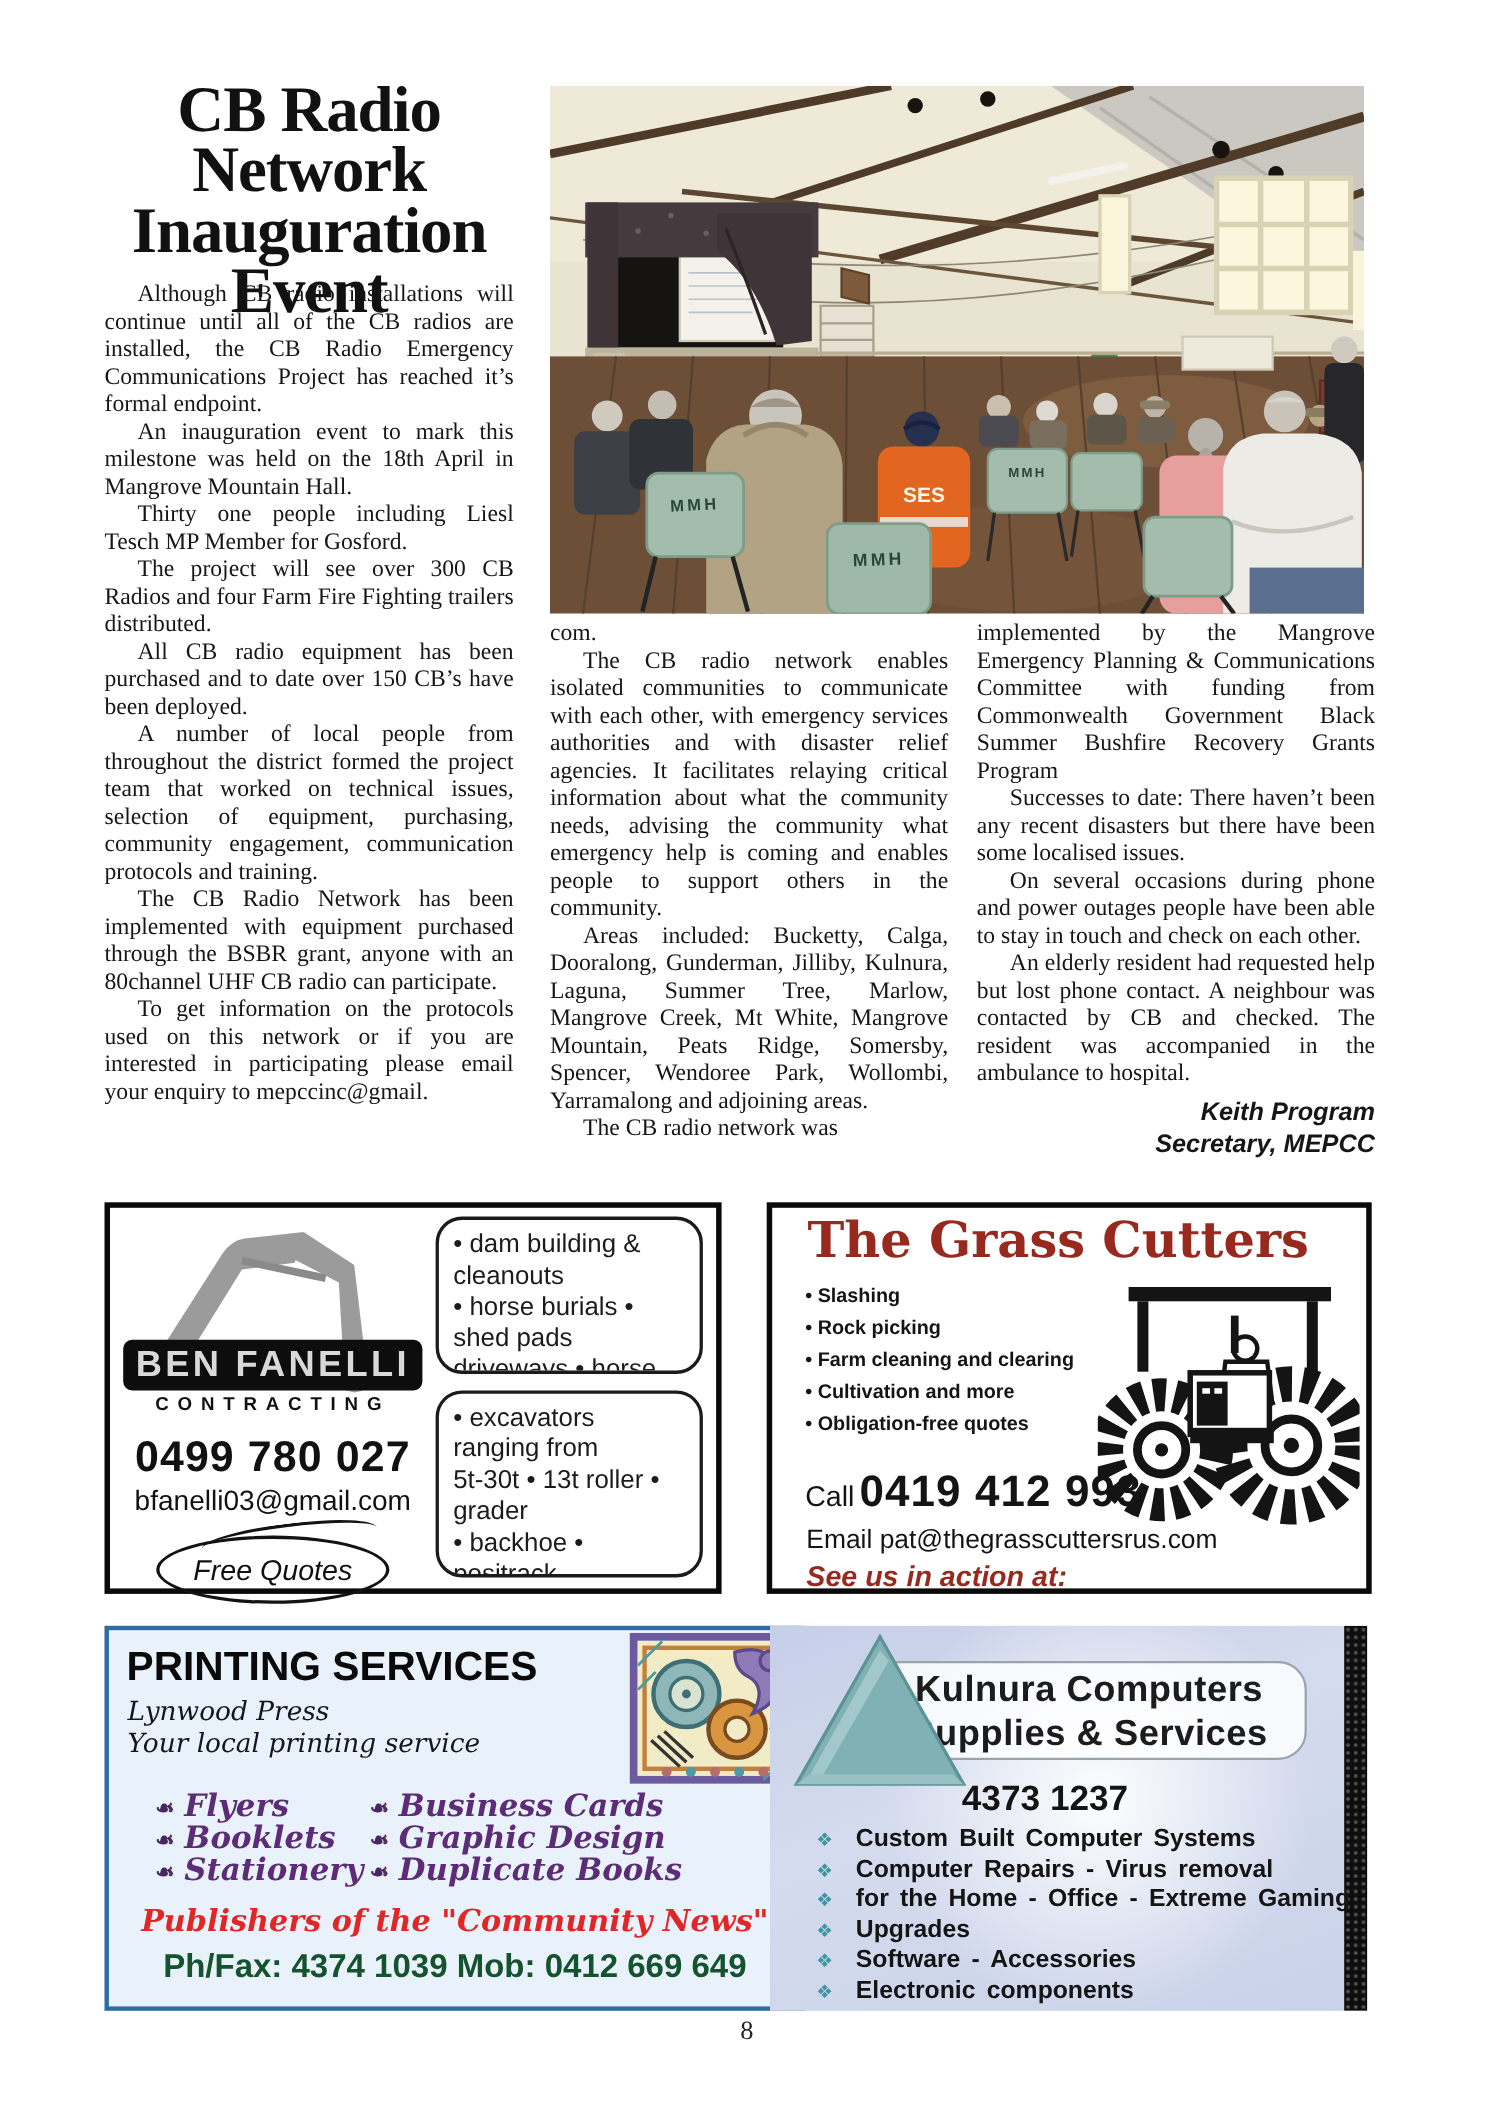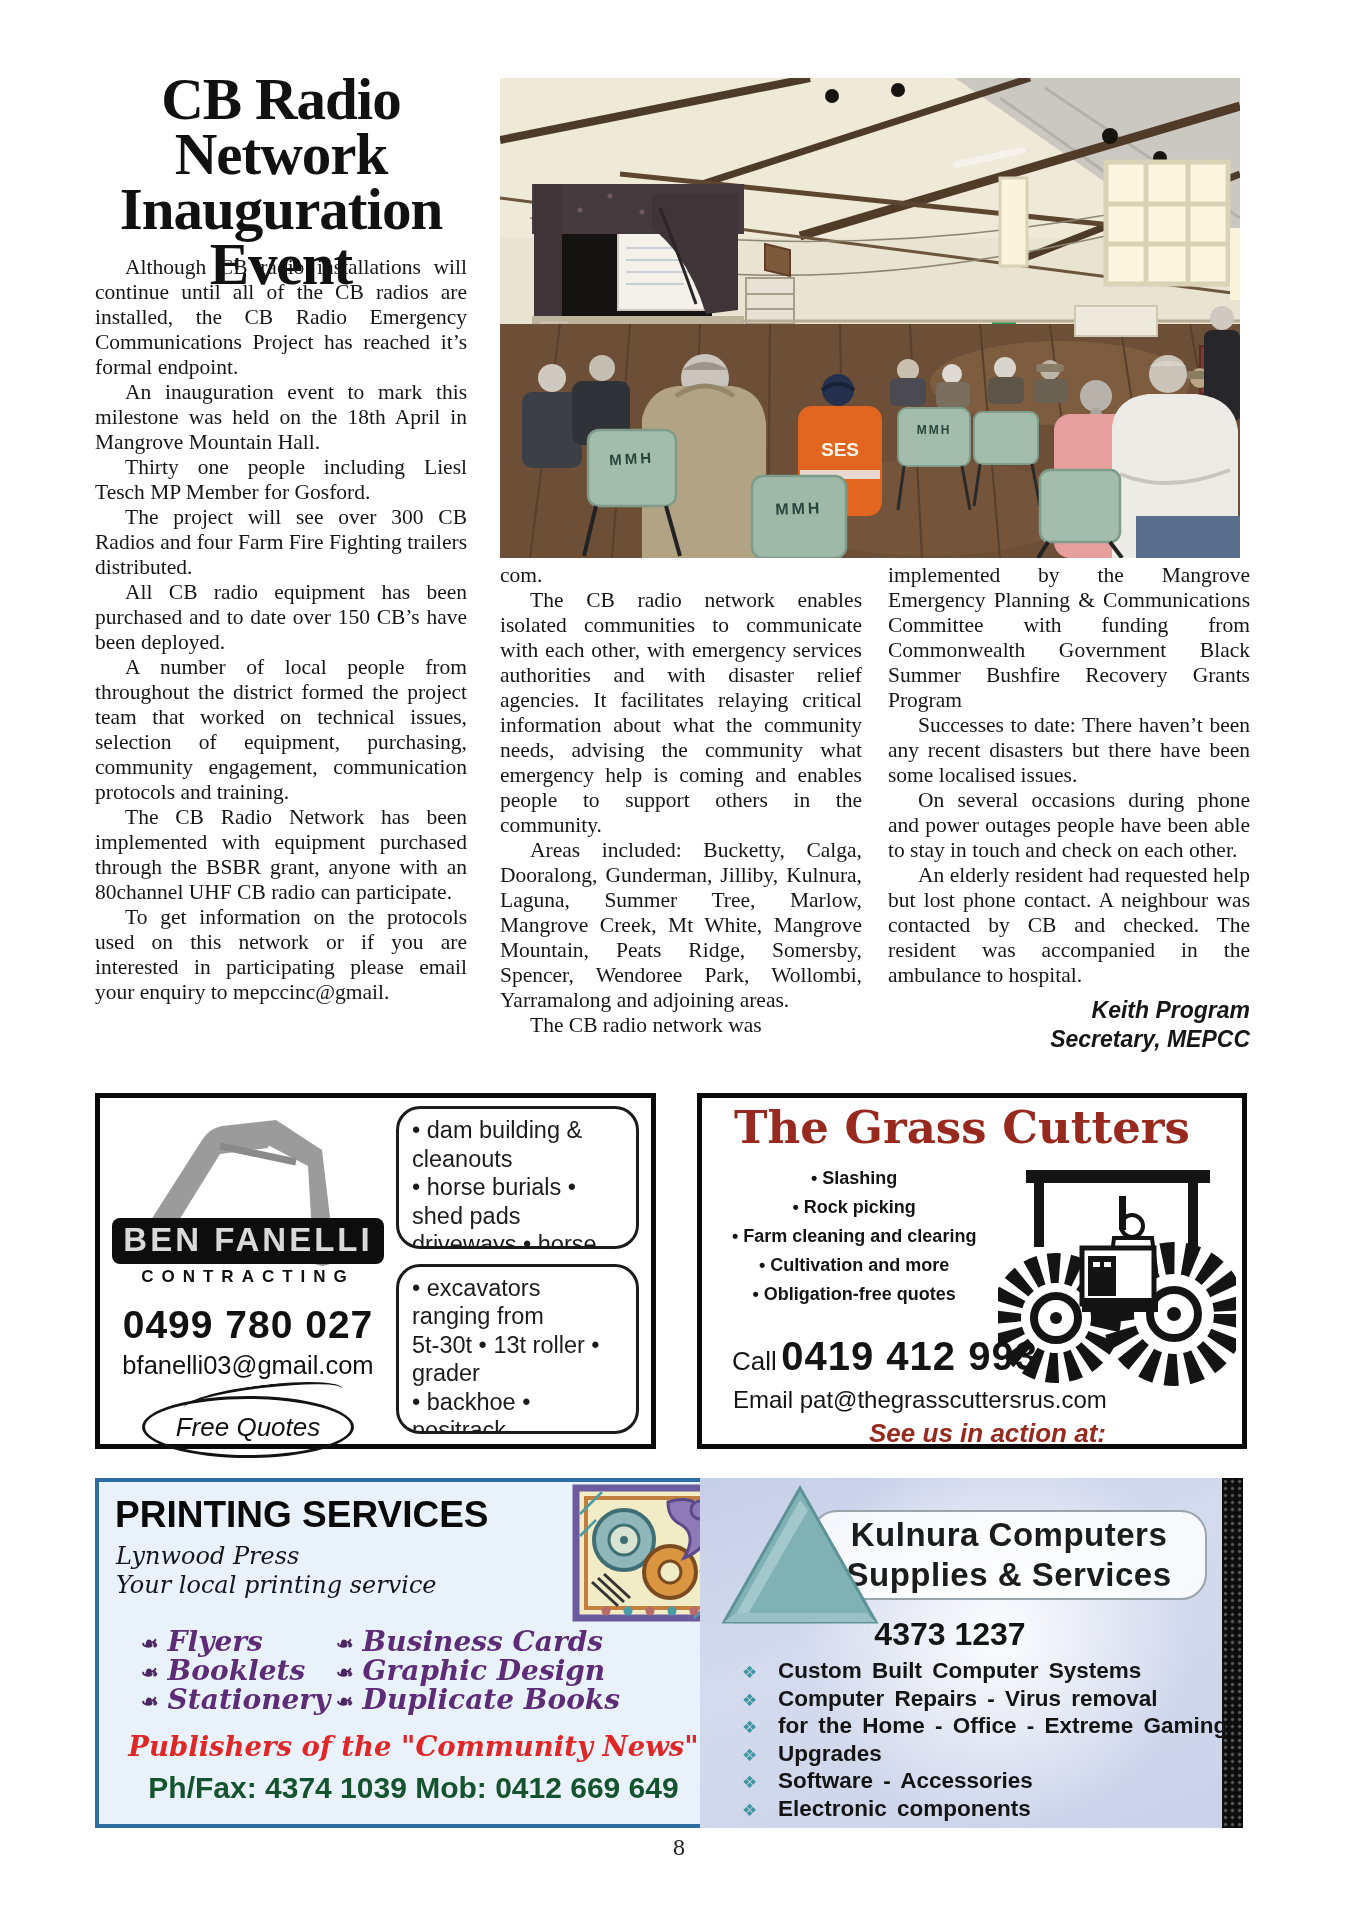--- a/index.html
+++ b/index.html
@@ -40,21 +40,21 @@
   .bf-quotes::before{content:"";position:absolute;top:-14px;left:38px;width:160px;height:24px;
      border-top:3px solid #131313;border-radius:100% 100% 0 0;transform:rotate(-7deg);}
   .bf-right{flex:1;display:flex;flex-direction:column;gap:15px;}
   .bf-box{border:3px solid #1b1b1b;border-radius:24px;padding:7px 13px;
      font-size:23.5px;line-height:28.5px;color:#1b1b1b;overflow:hidden;}
   .bf-box1{height:144px;}
   .bf-box2{height:176px;}
 
   
   #ad-grass{left:697px;top:1093px;width:550px;height:356px;border:5px solid #0a0a0a;
-     background:#fff;font-family:"Liberation Sans",sans-serif;overflow:hidden;text-align:center;}
+     background:#fff;font-family:"Liberation Sans",sans-serif;overflow:hidden;}
   .gc-title{position:absolute;left:32px;top:4px;font-family:"DejaVu Serif",serif;
      font-weight:800;font-size:45px;line-height:52px;color:#97291f;letter-spacing:0;}
   .gc-bullets{position:absolute;left:30px;top:66px;font-weight:700;font-size:18px;
      line-height:29px;color:#141414;}
   .gc-tractor{position:absolute;right:6px;top:58px;width:238px;height:238px;}
   .gc-call{position:absolute;left:30px;top:236px;color:#141414;}
   .gc-call .small{font-size:26px;}
   .gc-call .num{font-size:40px;font-weight:700;letter-spacing:1px;}
   .gc-email{position:absolute;left:31px;top:288px;font-size:24px;color:#141414;}
   .gc-action{position:absolute;left:31px;top:320px;font-weight:700;font-style:italic;
@@ -79,21 +79,21 @@
 
   
   #ad-kulnura{left:700px;top:1478px;width:543px;height:350px;overflow:hidden;
      font-family:"Liberation Sans",sans-serif;
      background:
        radial-gradient(circle at 55% 45%, rgba(255,255,255,.95) 0%, rgba(255,255,255,0) 55%),
        linear-gradient(160deg,#c6cfe8 0%,#d4dbee 40%,#c9d2e9 100%);}
   .kc-strip{position:absolute;right:0;top:0;width:21px;height:100%;background-color:#0d0d0d;
      background-image:radial-gradient(circle, rgba(255,255,255,.3) 1px, transparent 2.3px);
      background-size:7px 7px;}
-  .kc-box{position:absolute;left:111px;top:32px;width:392px;height:86px;
+  .kc-box{position:absolute;left:92px;top:32px;width:392px;height:86px;
      background:rgba(255,255,255,.82);border:2px solid #9aa4ad;border-radius:26px;
      display:flex;flex-direction:column;align-items:center;justify-content:center;}
   .kc-box .t{font-size:33px;line-height:40px;font-weight:700;color:#1c1c1c;letter-spacing:.5px;}
   .kc-tri{position:absolute;left:14px;top:4px;width:172px;height:146px;}
   .kc-phone{position:absolute;left:120px;top:138px;width:260px;text-align:center;
      font-size:32px;font-weight:700;color:#141414;}
   .kc-list{position:absolute;left:42px;top:180px;line-height:25.5px;}
   .kc-row{font-size:22.5px;font-weight:700;color:#141414;word-spacing:4px;}
   .kc-d{display:inline-block;width:36px;color:#3f96a0;font-size:17px;font-weight:400;}
 

